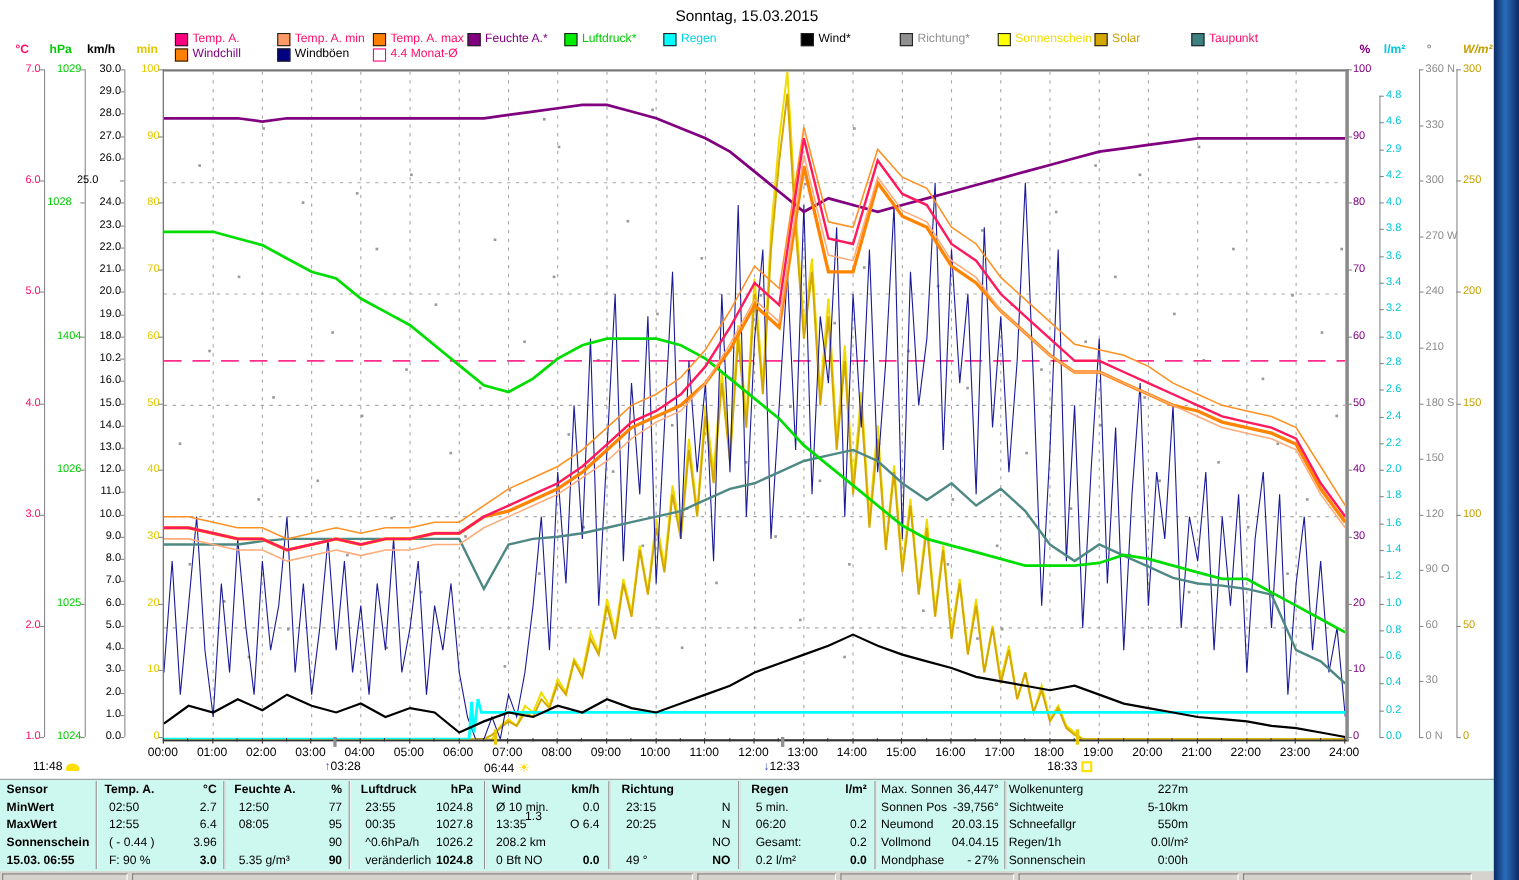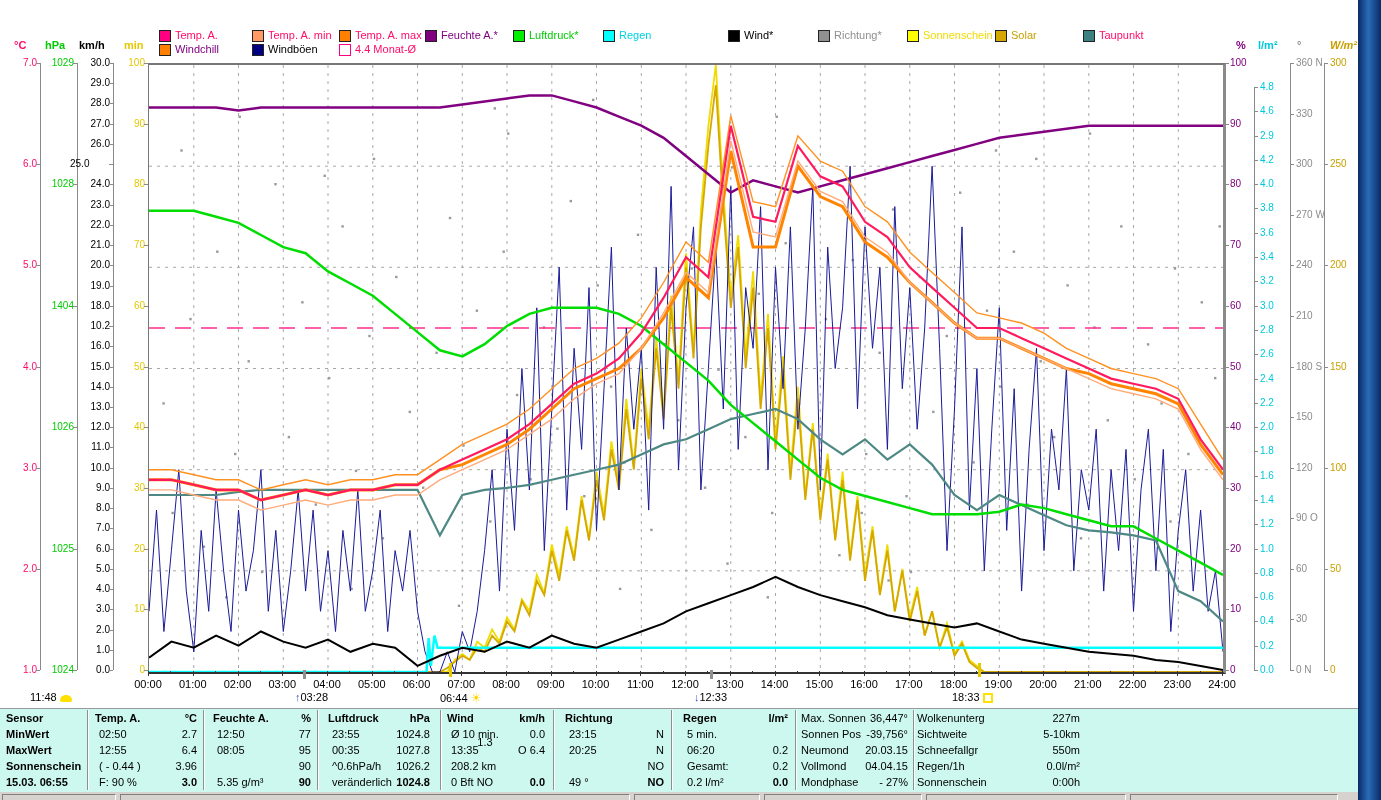--- a/index.html
+++ b/index.html
@@ -34,20 +34,21 @@
   #statusbar{position:absolute;left:0;top:792px;width:1358px;height:10px;background:#D6D3CE;}
   .seg{position:absolute;top:2px;height:9px;background:#D6D3CE;border:1px solid;
        border-color:#808080 #ffffff #ffffff #808080;}
   #bluestrip{position:absolute;right:0;top:0;width:23px;height:800px;
              background:linear-gradient(90deg,#0a2a66,#2a6cb8 45%,#0a2a66);}
 </style>
 </head>
 <body>
 
 <div id="app">
+  <div id="title" class="t">Sonntag, 15.03.2015</div>
   <div id="legend">
       <div class="leg-box" style="left: 159px; top: 30px; background: rgb(255, 0, 128);"></div>
       <div class="leg-lab t" style="left: 175px; top: 29px; color: rgb(255, 12, 104);">Temp. A.</div>
       <div class="leg-box" style="left: 252px; top: 30px; background: rgb(255, 153, 102);"></div>
       <div class="leg-lab t" style="left: 268px; top: 29px; color: rgb(255, 12, 104);">Temp. A. min</div>
       <div class="leg-box" style="left: 339px; top: 30px; background: rgb(255, 128, 0);"></div>
       <div class="leg-lab t" style="left: 355px; top: 29px; color: rgb(255, 12, 104);">Temp. A. max</div>
       <div class="leg-box" style="left: 425px; top: 30px; background: rgb(128, 0, 128);"></div>
       <div class="leg-lab t" style="left: 441px; top: 29px; color: rgb(128, 0, 128);">Feuchte A.*</div>
       <div class="leg-box" style="left: 513px; top: 30px; background: rgb(0, 238, 0);"></div>
@@ -85,21 +86,21 @@
       <div class="axlab t" style="left: -3px; top: 462.667px; width: 40px; text-align: right; color: rgb(255, 12, 104);">3.0</div>
       <div class="tick" style="left: 36px; top: 467.667px; width: 4px;"></div>
       <div class="axlab t" style="left: -3px; top: 563.833px; width: 40px; text-align: right; color: rgb(255, 12, 104);">2.0</div>
       <div class="tick" style="left: 36px; top: 568.833px; width: 4px;"></div>
       <div class="axlab t" style="left: -3px; top: 665px; width: 40px; text-align: right; color: rgb(255, 12, 104);">1.0</div>
       <div class="tick" style="left: 36px; top: 670px; width: 4px;"></div>
       <div class="axhdr t" style="left: 45px; top: 40px; color: rgb(0, 204, 0);">hPa</div>
       <div class="axline" style="left: 77px; top: 63px; height: 607px;"></div>
       <div class="axlab t" style="left: 34px; top: 58px; width: 40px; text-align: right; color: rgb(0, 204, 0);">1029</div>
       <div class="tick" style="left: 73px; top: 63px; width: 4px;"></div>
-      <div class="axlab t" style="left: 34px; top: 179.4px; width: 40px; text-align: right; color: rgb(0, 204, 0);">1028</div>
+      <div class="axlab t" style="left: 34px; top: 179.4px; width: 40px; text-align: center; color: rgb(0, 204, 0);">1028</div>
       <div class="tick" style="left: 73px; top: 184.4px; width: 4px;"></div>
       <div class="axlab t" style="left: 34px; top: 300.8px; width: 40px; text-align: right; color: rgb(0, 204, 0);">1404</div>
       <div class="tick" style="left: 73px; top: 305.8px; width: 4px;"></div>
       <div class="axlab t" style="left: 34px; top: 422.2px; width: 40px; text-align: right; color: rgb(0, 204, 0);">1026</div>
       <div class="tick" style="left: 73px; top: 427.2px; width: 4px;"></div>
       <div class="axlab t" style="left: 34px; top: 543.6px; width: 40px; text-align: right; color: rgb(0, 204, 0);">1025</div>
       <div class="tick" style="left: 73px; top: 548.6px; width: 4px;"></div>
       <div class="axlab t" style="left: 34px; top: 665px; width: 40px; text-align: right; color: rgb(0, 204, 0);">1024</div>
       <div class="tick" style="left: 73px; top: 670px; width: 4px;"></div>
       <div class="axhdr t" style="left: 79px; top: 40px; color: rgb(0, 0, 0);">km/h</div>

